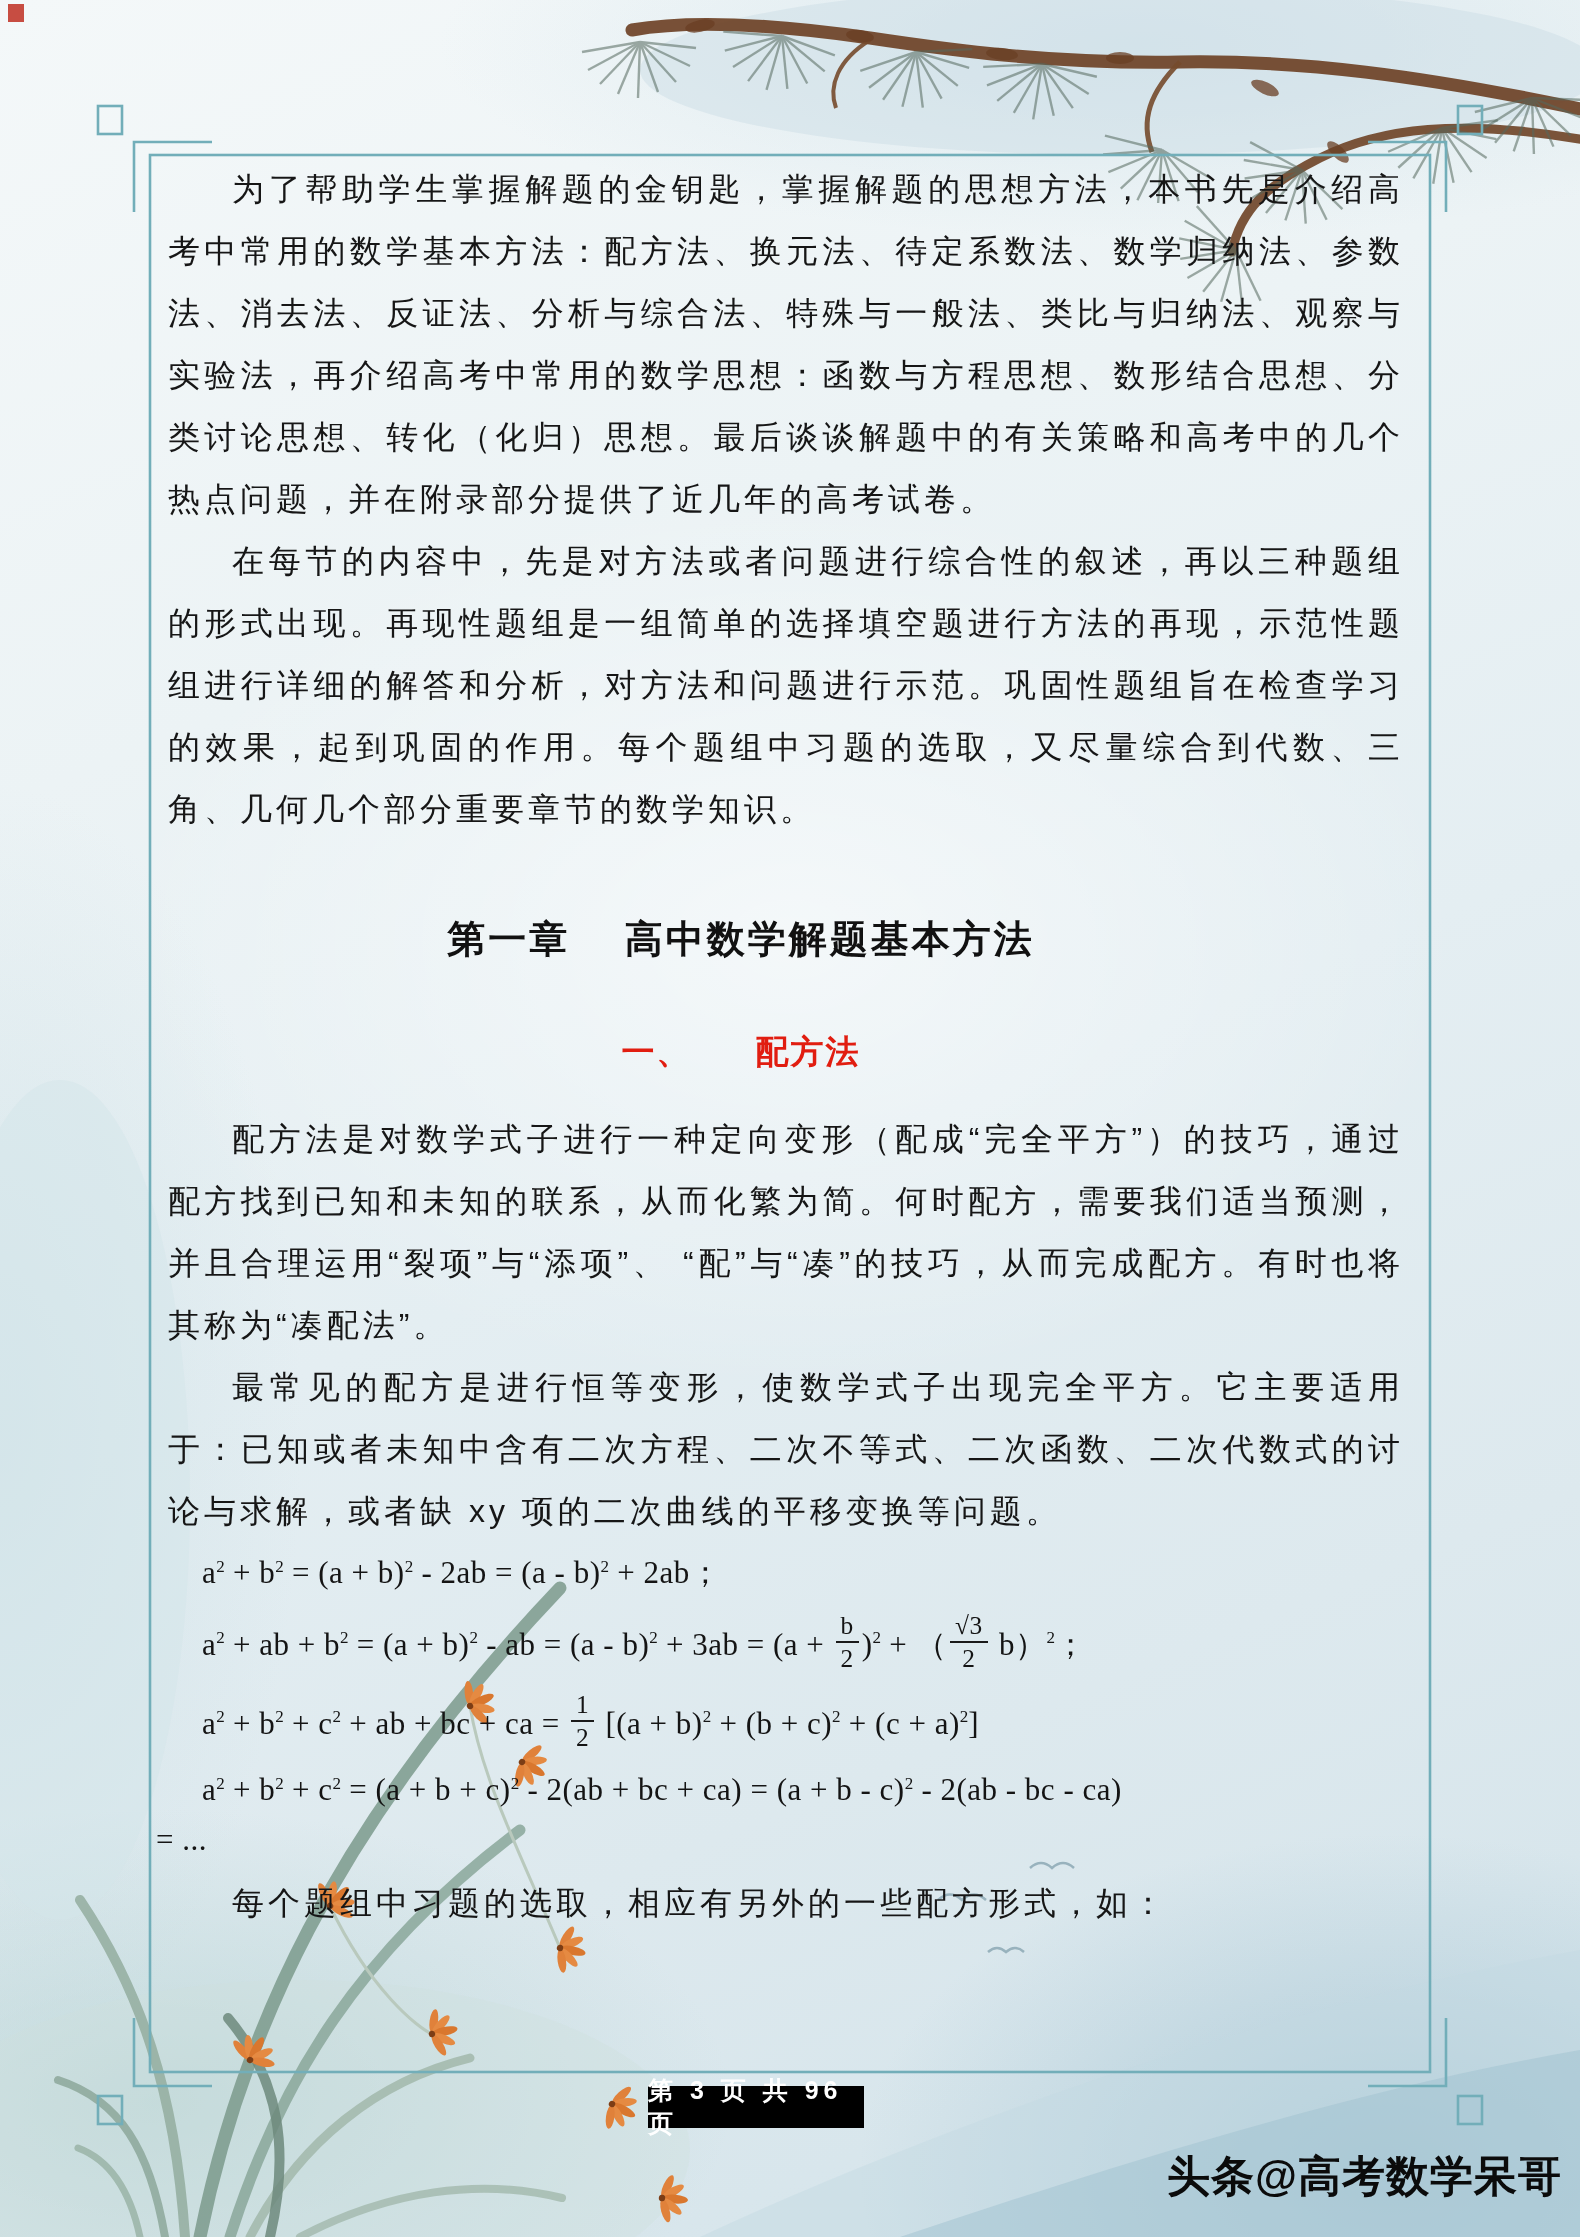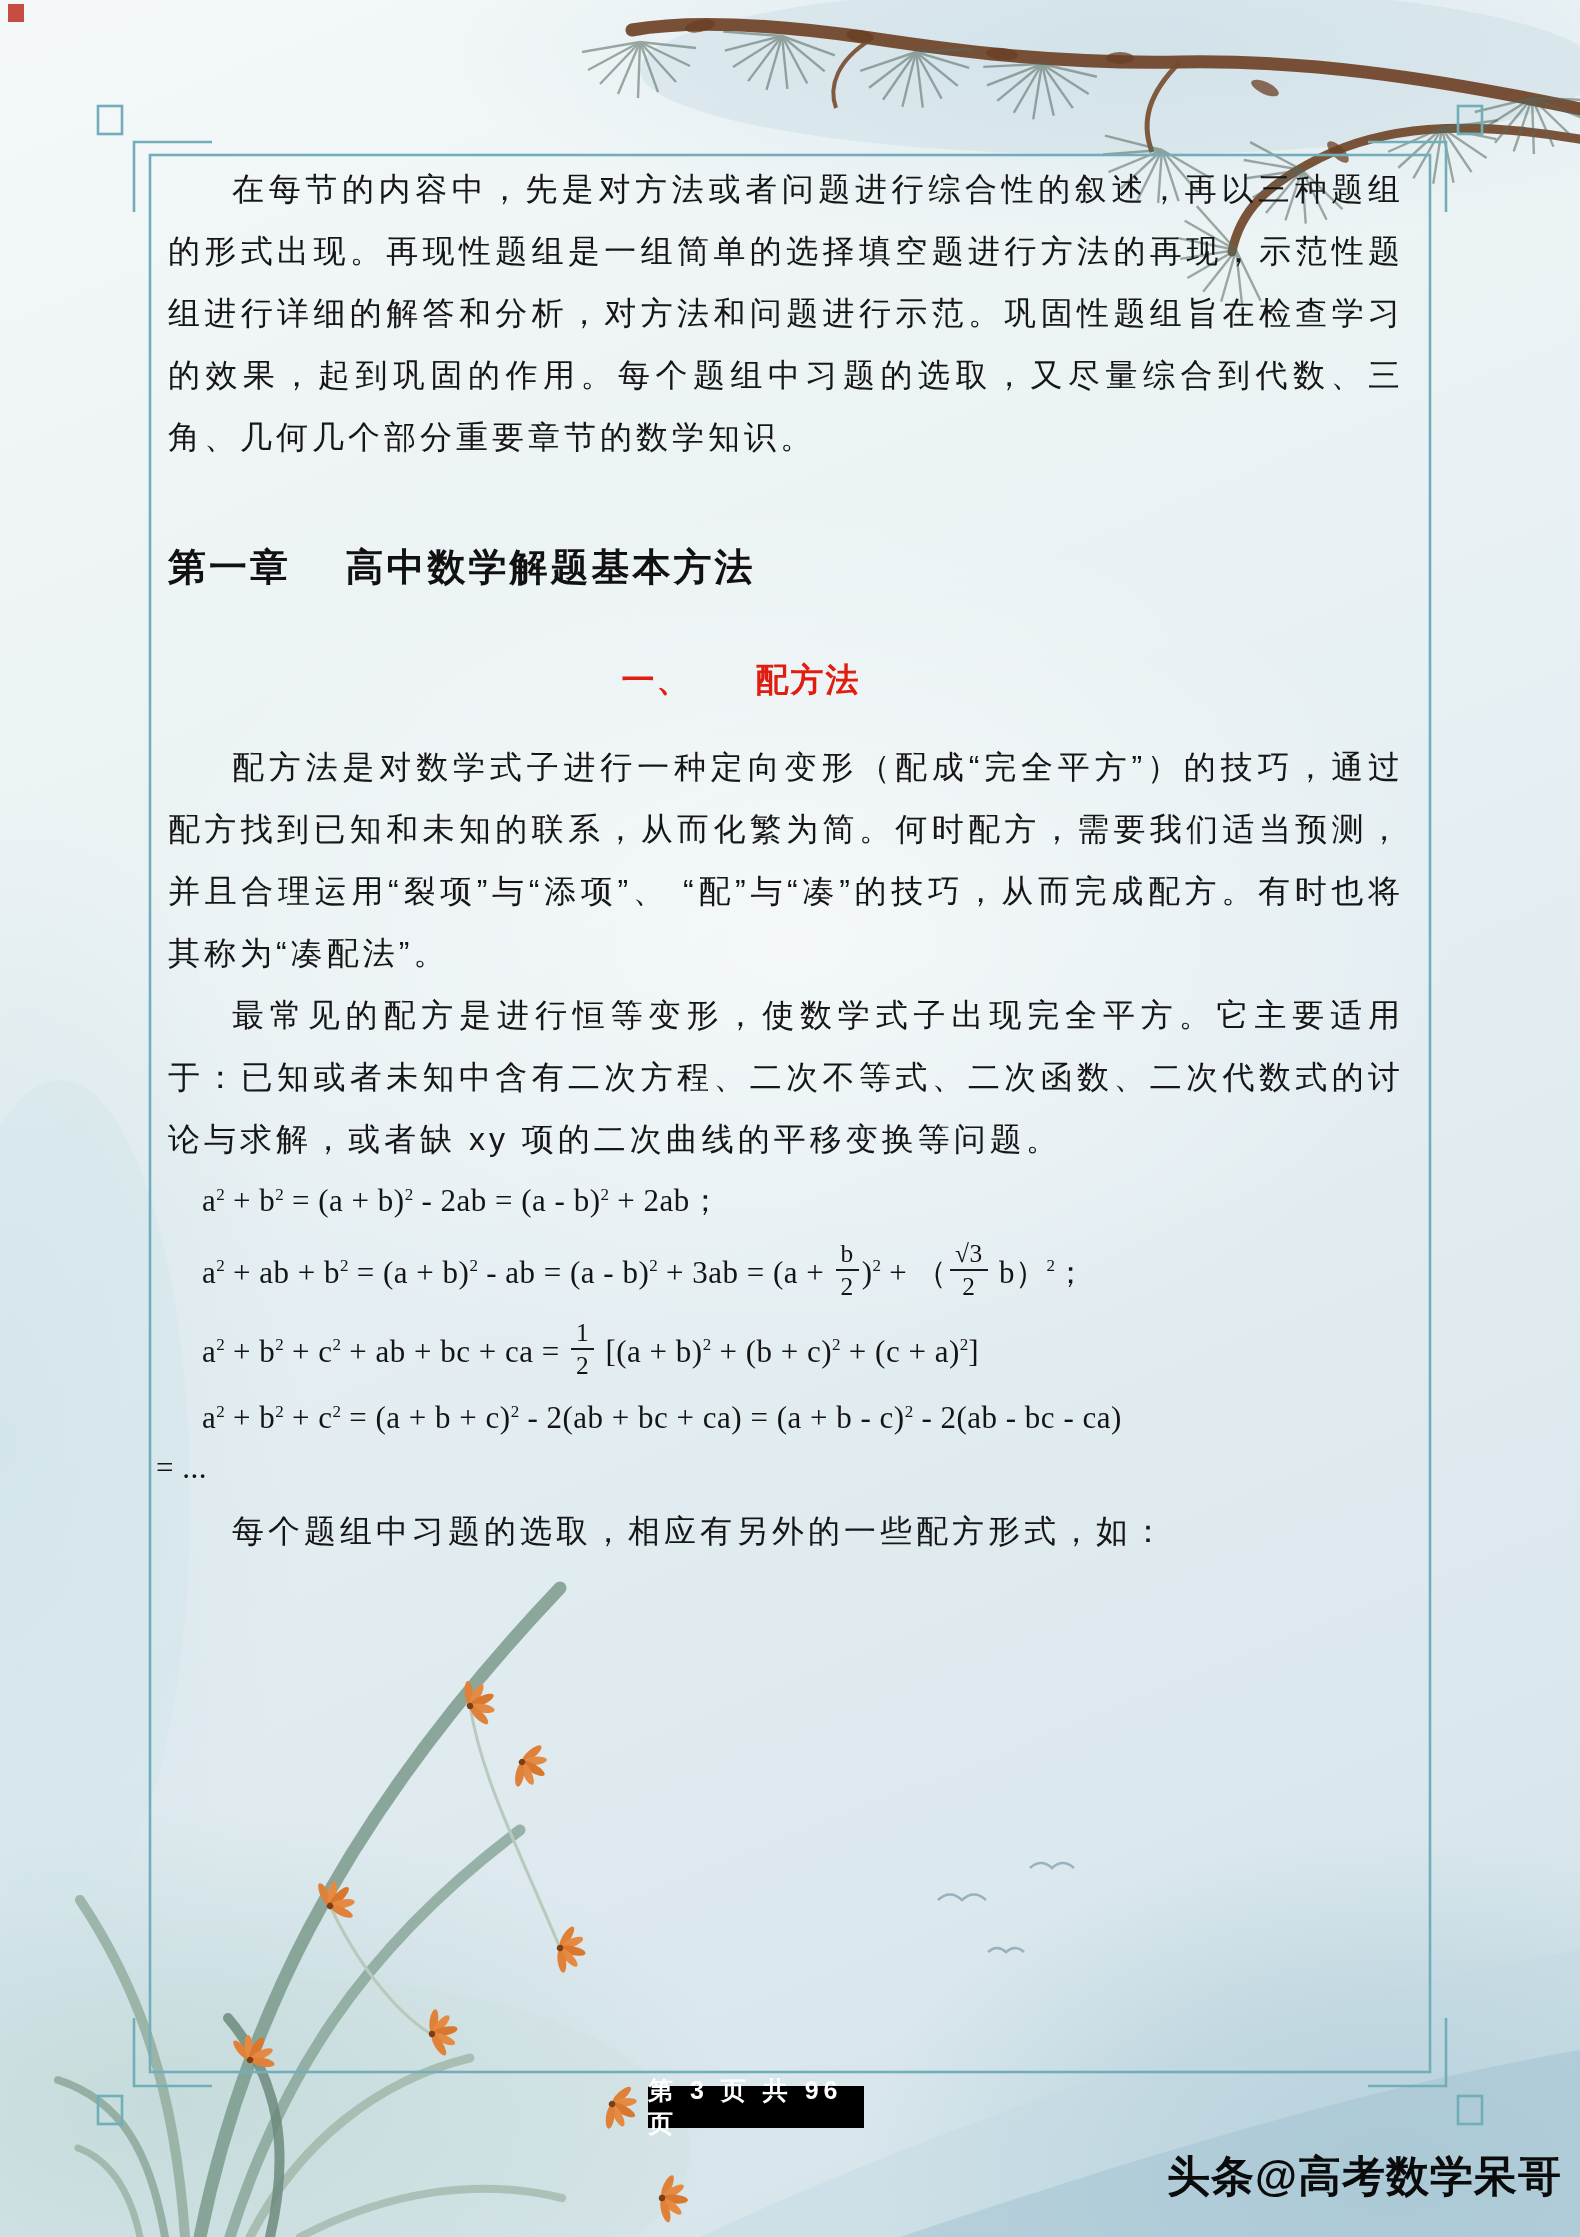--- a/index.html
+++ b/index.html
@@ -18,21 +18,21 @@
   .content{
     position:absolute;left:168px;top:158px;width:1236px;
   }
   p.body{
     margin:0;font-size:32px;letter-spacing:4px;line-height:62px;
     text-align:justify;color:#161616;
   }
   p.indent{text-indent:2em;}
   .chapter{
     margin:74px 90px 8px 0;font-size:38px;font-weight:bold;letter-spacing:3px;
-    text-align:left;color:#111;line-height:1.35;
+    text-align:center;color:#111;line-height:1.35;
   }
   .section{
     margin:66px 90px 34px 0;font-size:33px;font-weight:bold;letter-spacing:2px;
     text-align:center;line-height:1.3;
   }
   .section .gap{display:inline-block;width:64px;}
   .mt{font-family:"Liberation Serif",serif;letter-spacing:.5px;}
   sup{font-size:.55em;vertical-align:super;letter-spacing:0;line-height:0;}
   .formula{
     margin:12px 0 12px 34px;font-family:"Liberation Serif",serif;
@@ -151,20 +151,21 @@
 
       <rect x="98" y="2096" width="24" height="28"></rect>
       <path d="M 134,2018 L 134,2086 L 212,2086"></path>
 
       <rect x="1458" y="2096" width="24" height="28"></rect>
       <path d="M 1368,2086 L 1446,2086 L 1446,2018"></path>
     </g>
   </svg>
 
   <div class="content">
+    <p class="body indent">为了帮助学生掌握解题的金钥匙，掌握解题的思想方法，本书先是介绍高考中常用的数学基本方法：配方法、换元法、待定系数法、数学归纳法、参数法、消去法、反证法、分析与综合法、特殊与一般法、类比与归纳法、观察与实验法，再介绍高考中常用的数学思想：函数与方程思想、数形结合思想、分类讨论思想、转化（化归）思想。最后谈谈解题中的有关策略和高考中的几个热点问题，并在附录部分提供了近几年的高考试卷。</p>
     <p class="body indent">在每节的内容中，先是对方法或者问题进行综合性的叙述，再以三种题组的形式出现。再现性题组是一组简单的选择填空题进行方法的再现，示范性题组进行详细的解答和分析，对方法和问题进行示范。巩固性题组旨在检查学习的效果，起到巩固的作用。每个题组中习题的选取，又尽量综合到代数、三角、几何几个部分重要章节的数学知识。</p>
 
     <h1 class="chapter">第一章　 高中数学解题基本方法</h1>
 
     <h2 class="section" style="color: rgb(225, 29, 16);">
       <span>一、</span><span class="gap"></span><span>配方法</span>
     </h2>
 
     <p class="body indent">配方法是对数学式子进行一种定向变形（配成“完全平方”）的技巧，通过配方找到已知和未知的联系，从而化繁为简。何时配方，需要我们适当预测，并且合理运用“裂项”与“添项”、 “配”与“凑”的技巧，从而完成配方。有时也将其称为“凑配法”。</p>
     <p class="body indent">最常见的配方是进行恒等变形，使数学式子出现完全平方。它主要适用于：已知或者未知中含有二次方程、二次不等式、二次函数、二次代数式的讨论与求解，或者缺 xy 项的二次曲线的平移变换等问题。</p>

